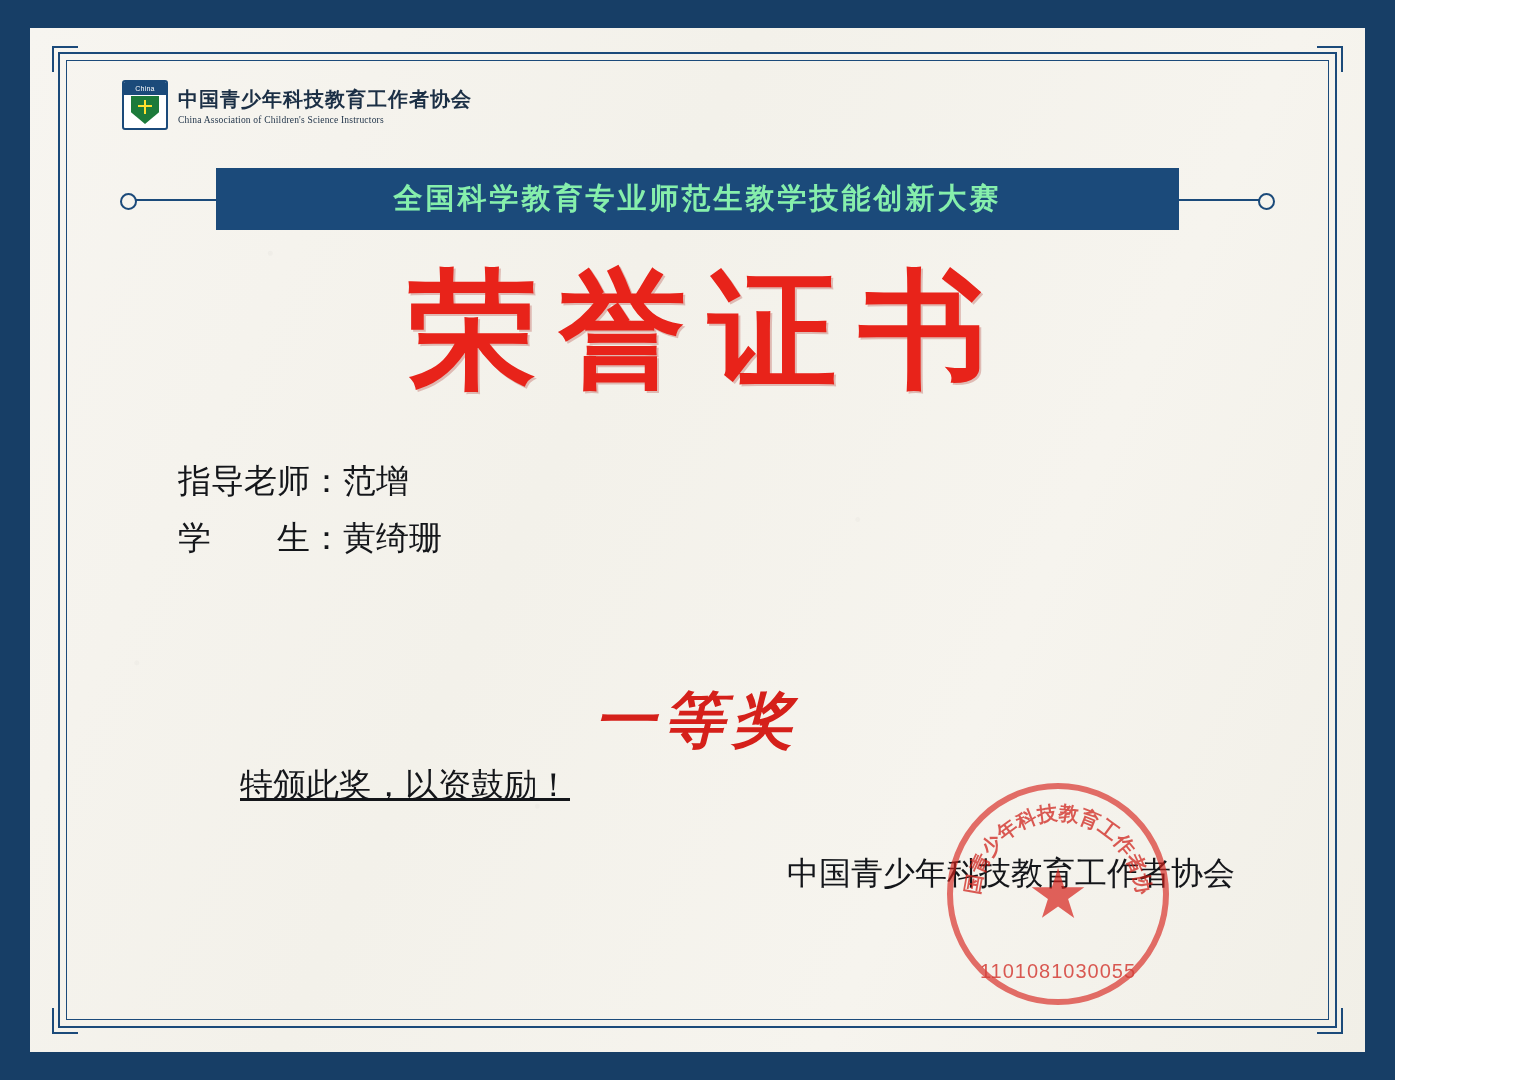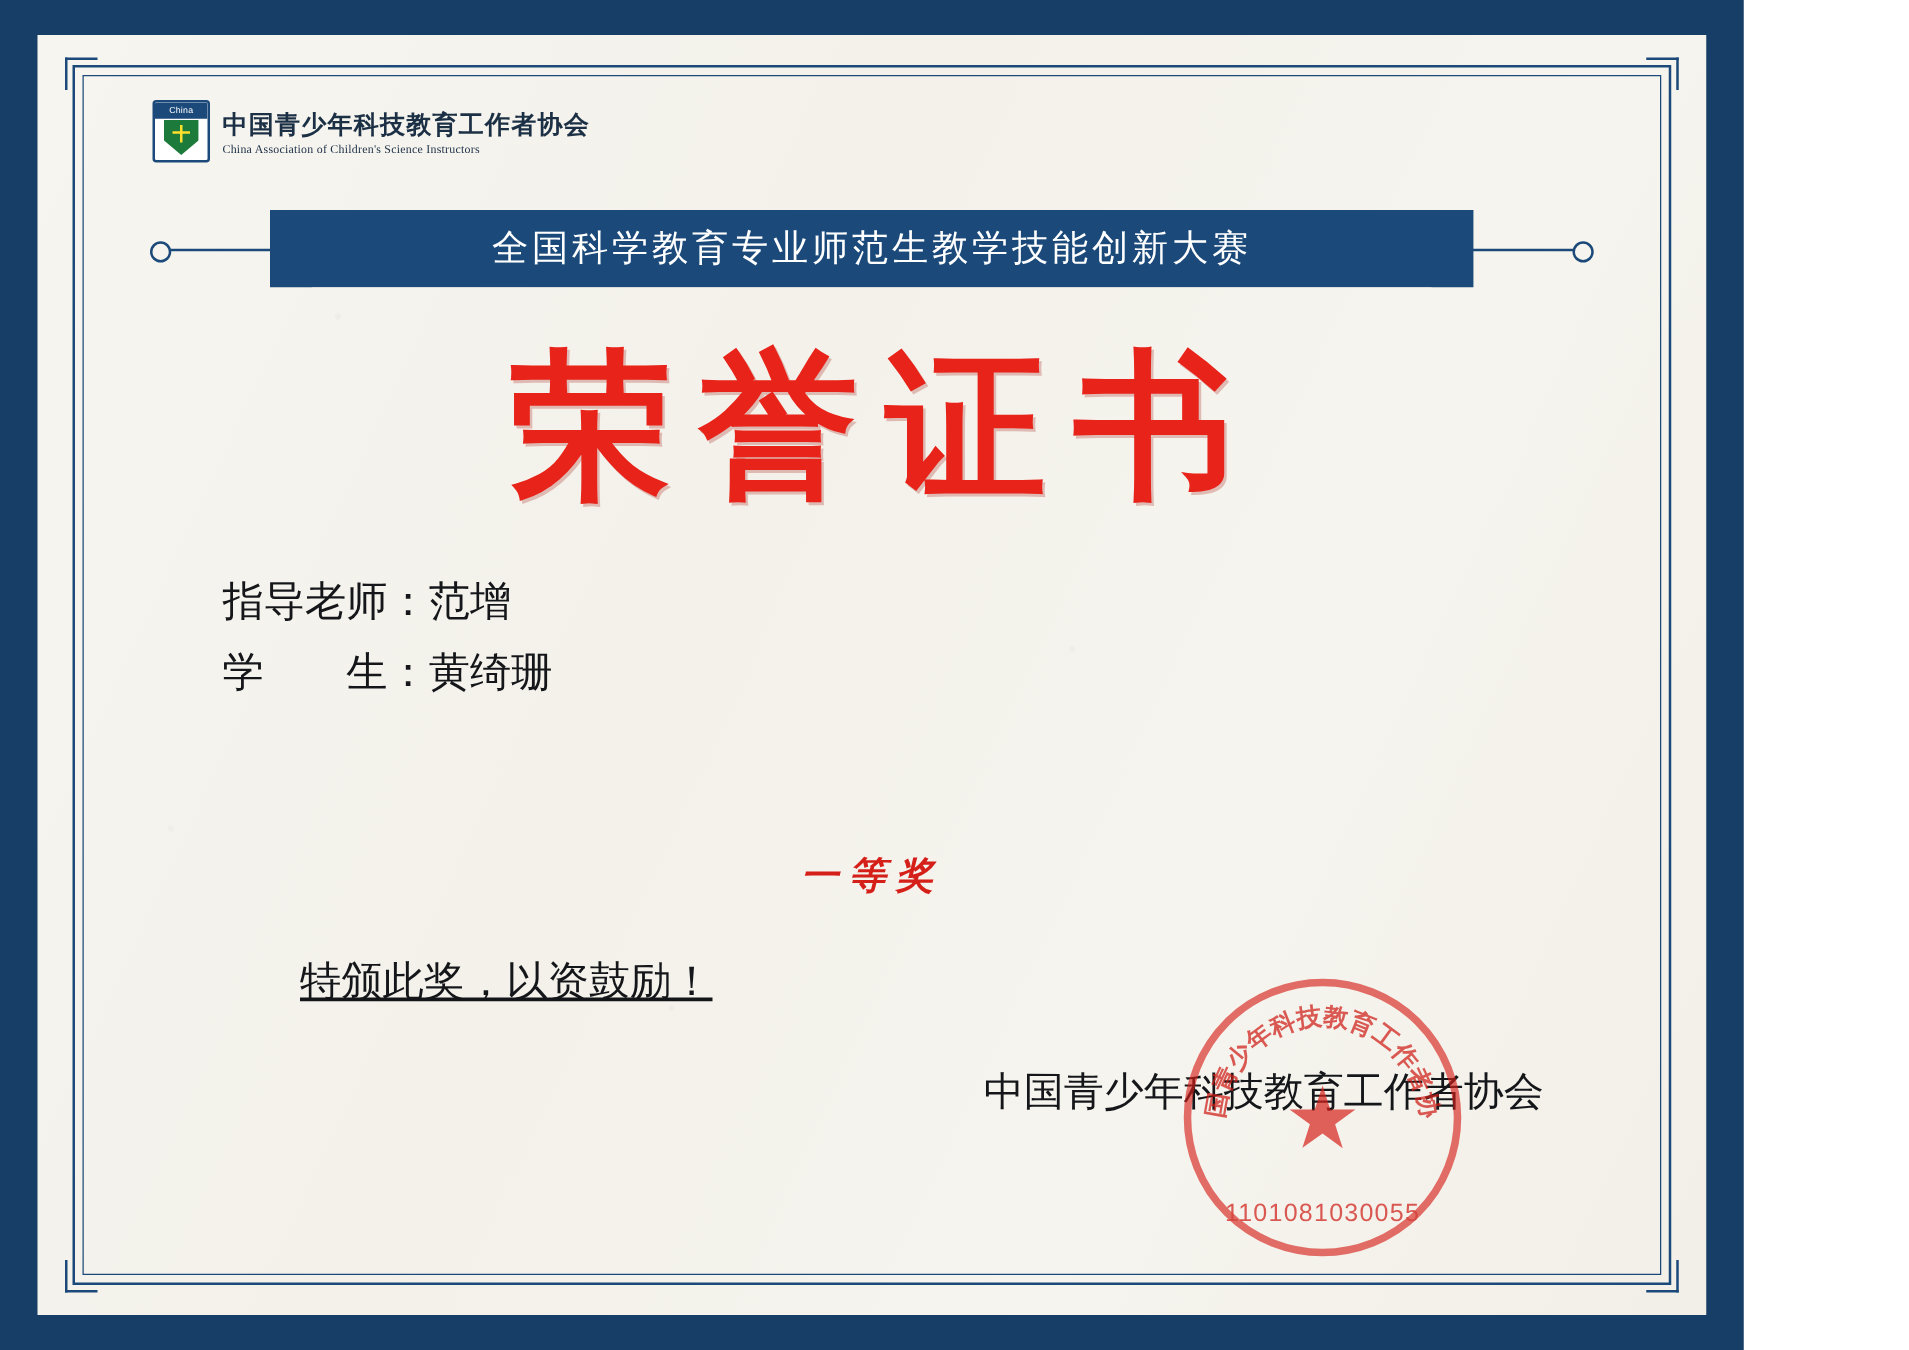--- a/index.html
+++ b/index.html
@@ -186,46 +186,46 @@
   }
   .ribbon-dot.left { left: 90px; }
   .ribbon-dot.right { right: 90px; }
   .ribbon {
     position: absolute;
     left: 186px;
     right: 186px;
     top: 0;
     height: 62px;
     background: #1b4a7a;
-    color: #ffffff;
+    color: #86efac;
     display: flex;
     align-items: center;
     justify-content: center;
     clip-path: polygon(0 0, 100% 0, 100% 100%, calc(100% - 34px) 50%, 100% 100%, 0 100%, 34px 50%, 0 100%);
     font-family: "DejaVu Sans", "Liberation Sans", sans-serif;
-    font-weight: normal;
+    font-weight: bold;
     font-size: 29px;
     letter-spacing: 3px;
   }
   .ribbon-tail {
     position: absolute;
     top: 0;
     width: 34px;
     height: 62px;
     background: #143a5c;
   }
   .ribbon-tail.l { left: 186px; clip-path: polygon(0 0, 100% 0, 100% 100%, 0 100%, 34px 50%); }
   .ribbon-tail.r { right: 186px; clip-path: polygon(0 0, 100% 0, 0 50%, 100% 100%, 0 100%); }
 
   
   .title {
     position: absolute;
     left: 0;
     right: 0;
-    top: 240px;
+    top: 228px;
     text-align: center;
     color: #e8231a;
     font-family: "DejaVu Sans", "Liberation Sans", sans-serif;
     font-weight: bold;
     font-size: 128px;
     letter-spacing: 22px;
     text-indent: 22px;
     line-height: 1.15;
     text-shadow: 2px 2px 0 rgba(160,20,10,0.25);
   }
@@ -255,21 +255,21 @@
   .award {
     position: absolute;
     left: 0;
     right: 0;
     top: 652px;
     text-align: center;
     color: #d5201a;
     font-family: "DejaVu Serif", "Liberation Serif", serif;
     font-weight: bold;
     font-style: italic;
-    font-size: 30px;
+    font-size: 61px;
     letter-spacing: 8px;
   }
 
   .encourage {
     position: absolute;
     left: 210px;
     top: 735px;
     color: #14161a;
     font-family: "DejaVu Serif", "Liberation Serif", serif;
     font-size: 33px;

